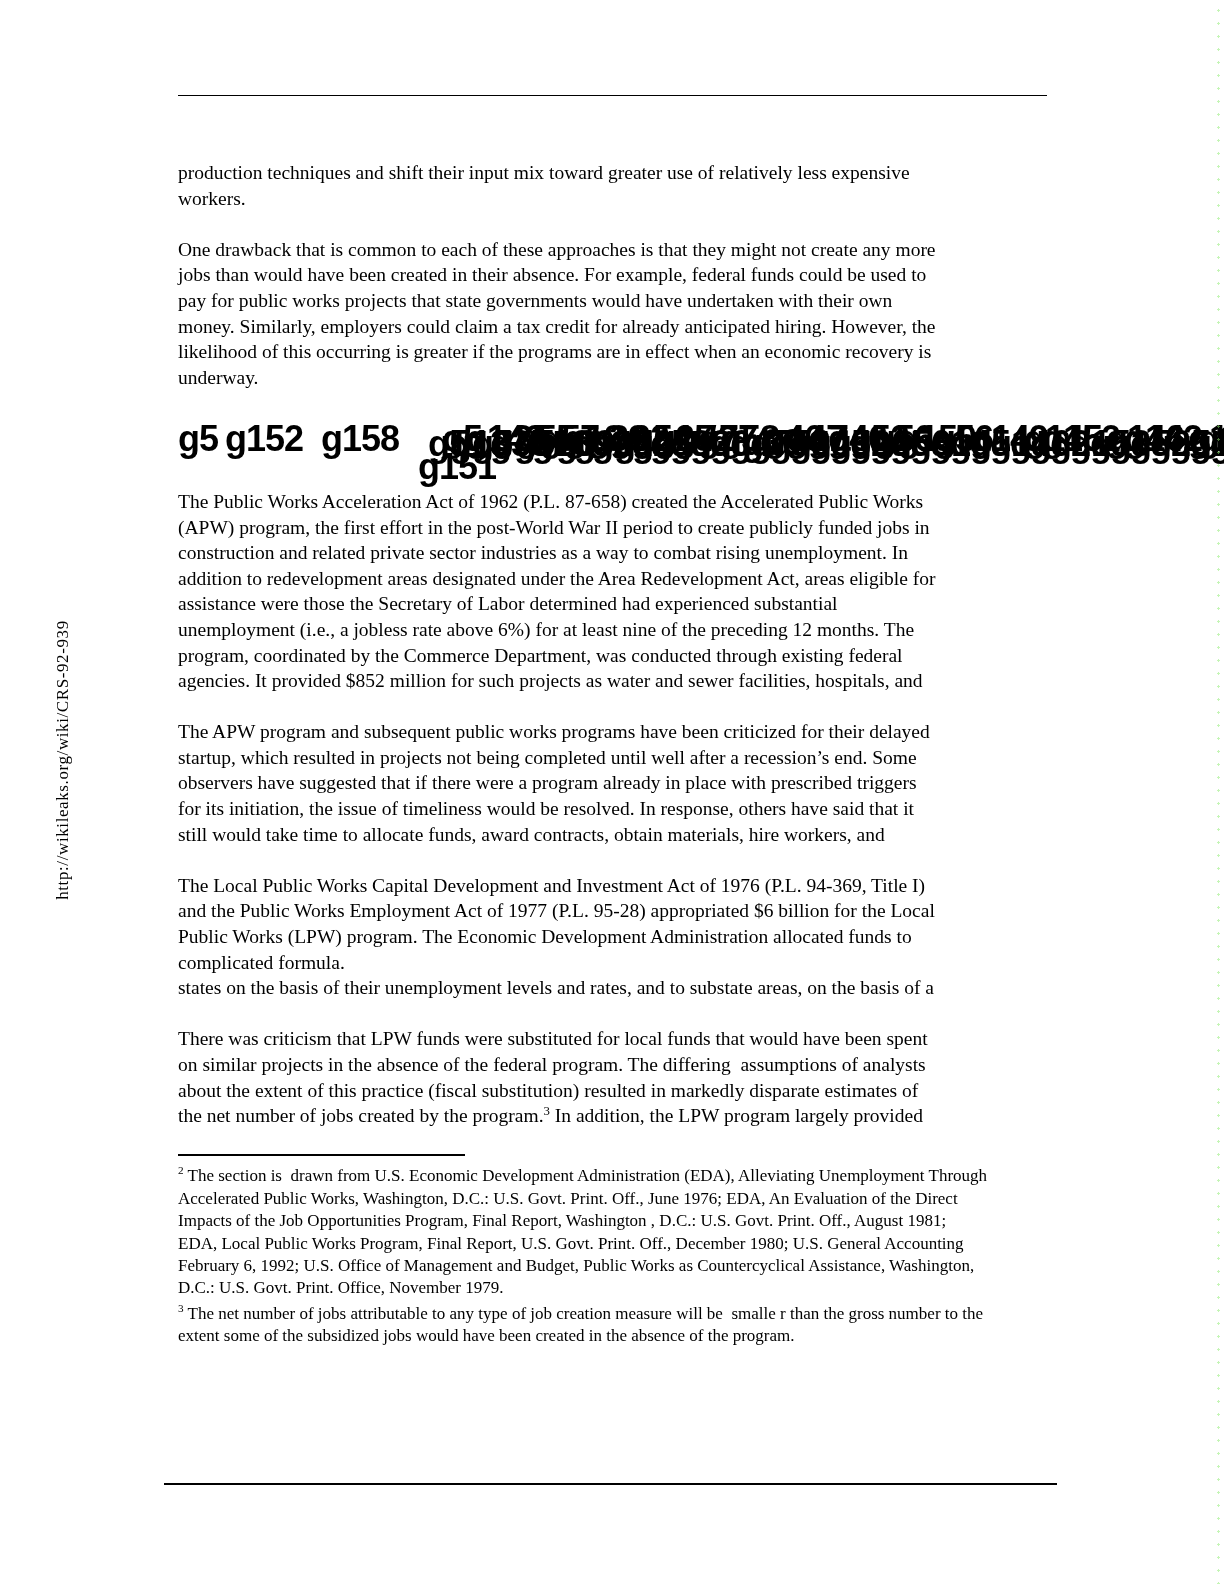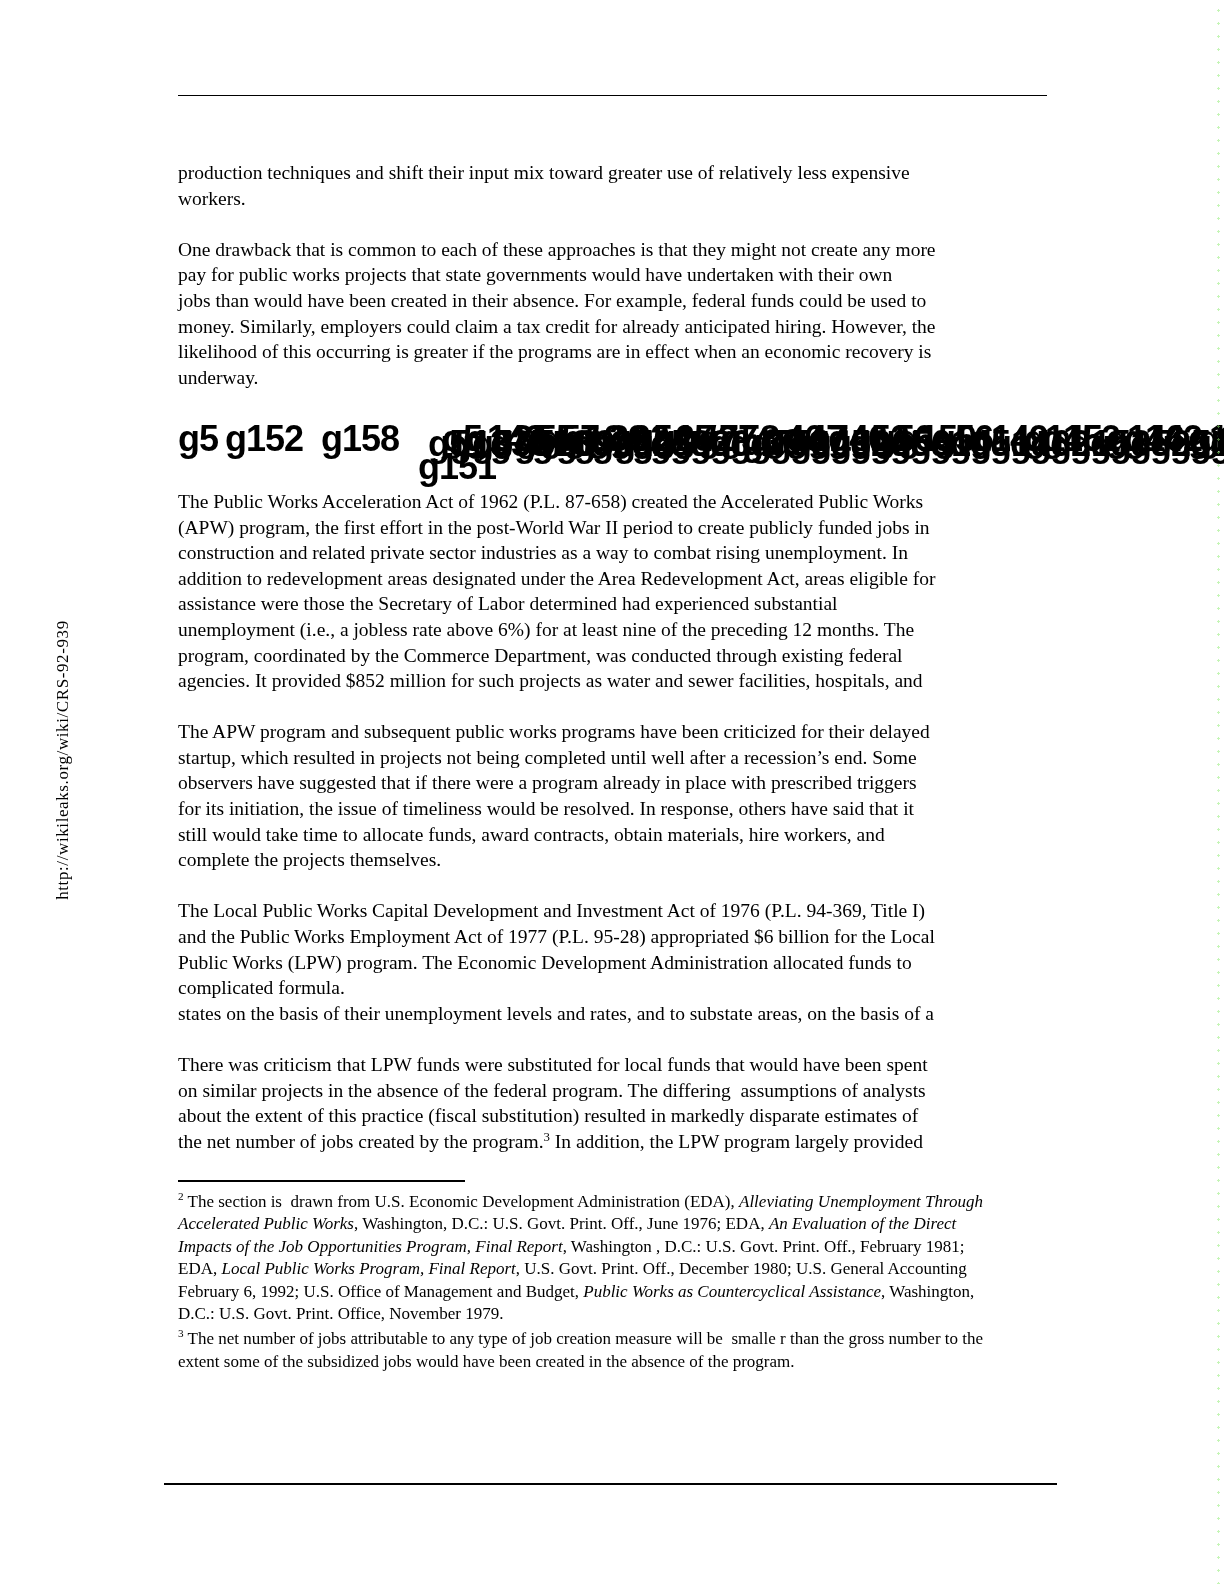--- a/index.html
+++ b/index.html
@@ -68,39 +68,39 @@
     width: 287px; height: 2px;
     background: #000;
   }
   .footnotes { margin-top: 9px; }
   .footnote {
     font-size: 17px;
     line-height: 22.4px;
   }
   .footnote + .footnote { margin-top: 3px; }
   sup { font-size: 66%; line-height: 0; }
-  .seg-i { font-style: italic; }
+  .seg-i { }
 </style>
 </head>
 <body>
 
 <div class="rule top-rule"></div>
 
 <div class="watermark">http://wikileaks.org/wiki/CRS-92-939</div>
 
 <div class="content">
   <div>
       <div class="para">
         <div class="line">production techniques and shift their input mix toward greater use of relatively less expensive</div>
         <div class="line">workers.</div>
       </div>
       <div class="para">
         <div class="line">One drawback that is common to each of these approaches is that they might not create any more</div>
+        <div class="line">jobs than would have been created in their absence. For example, federal funds could be used to</div>
         <div class="line">pay for public works projects that state governments would have undertaken with their own</div>
-        <div class="line">jobs than would have been created in their absence. For example, federal funds could be used to</div>
         <div class="line">money. Similarly, employers could claim a tax credit for already anticipated hiring. However, the</div>
         <div class="line">likelihood of this occurring is greater if the programs are in effect when an economic recovery is</div>
         <div class="line">underway.</div>
       </div>
       <div class="glyph-heading">
         <span class="tok" style="left: 0px; top: 0px;">g5</span>
         <span class="tok" style="left: 47px; top: 0px;">g152</span>
         <span class="tok" style="left: 143px; top: 0px;">g158</span>
         <span class="tok" style="left: 240px; top: 0px; margin-top: 28px;">g151</span>
         <span class="tok" style="left: 264px; top: 0px;">g5</span>
@@ -182,42 +182,41 @@
         <div class="line">unemployment (i.e., a jobless rate above 6%) for at least nine of the preceding 12 months. The</div>
         <div class="line">program, coordinated by the Commerce Department, was conducted through existing federal</div>
         <div class="line">agencies. It provided $852 million for such projects as water and sewer facilities, hospitals, and</div>
       </div>
       <div class="para">
         <div class="line">The APW program and subsequent public works programs have been criticized for their delayed</div>
         <div class="line">startup, which resulted in projects not being completed until well after a recession’s end. Some</div>
         <div class="line">observers have suggested that if there were a program already in place with prescribed triggers</div>
         <div class="line">for its initiation, the issue of timeliness would be resolved. In response, others have said that it</div>
         <div class="line">still would take time to allocate funds, award contracts, obtain materials, hire workers, and</div>
-        <div class="line">complete the projects themselves.</div>
       </div>
       <div class="para">
         <div class="line">The Local Public Works Capital Development and Investment Act of 1976 (P.L. 94-369, Title I)</div>
         <div class="line">and the Public Works Employment Act of 1977 (P.L. 95-28) appropriated $6 billion for the Local</div>
         <div class="line">Public Works (LPW) program. The Economic Development Administration allocated funds to</div>
         <div class="line">complicated formula.</div>
         <div class="line">states on the basis of their unemployment levels and rates, and to substate areas, on the basis of a</div>
       </div>
       <div class="para">
         <div class="line">There was criticism that LPW funds were substituted for local funds that would have been spent</div>
         <div class="line">on similar projects in the absence of the federal program. The differing  assumptions of analysts</div>
         <div class="line">about the extent of this practice (fiscal substitution) resulted in markedly disparate estimates of</div>
         <div class="line"><span>the net number of jobs created by the program.</span><sup>3</sup><span> In addition, the LPW program largely provided</span></div>
       </div>
     </div>
   <div class="fn-rule"></div>
   <div class="footnotes">
       <div class="footnote">
         <div class="line"><sup>2</sup> <span>The section is  drawn from U.S. Economic Development Administration (EDA), </span><span class="seg-i">Alleviating Unemployment Through</span></div>
         <div class="line"><span class="seg-i">Accelerated Public Works</span><span>, Washington, D.C.: U.S. Govt. Print. Off., June 1976; EDA, </span><span class="seg-i">An Evaluation of the Direct</span></div>
-        <div class="line"><span class="seg-i">Impacts of the Job Opportunities Program, Final Report</span><span>, Washington , D.C.: U.S. Govt. Print. Off., February 1981;</span></div>
+        <div class="line"><span class="seg-i">Impacts of the Job Opportunities Program, Final Report</span><span>, Washington , D.C.: U.S. Govt. Print. Off., August 1981;</span></div>
         <div class="line"><span>EDA, </span><span class="seg-i">Local Public Works Program, Final Report</span><span>, U.S. Govt. Print. Off., December 1980; U.S. General Accounting</span></div>
         <div class="line"><span>February 6, 1992; U.S. Office of Management and Budget, </span><span class="seg-i">Public Works as Countercyclical Assistance</span><span>, Washington,</span></div>
         <div class="line"><span>D.C.: U.S. Govt. Print. Office, November 1979.</span></div>
       </div>
       <div class="footnote">
         <div class="line"><sup>3</sup> <span>The net number of jobs attributable to any type of job creation measure will be  smalle r than the gross number to the</span></div>
         <div class="line"><span>extent some of the subsidized jobs would have been created in the absence of the program.</span></div>
       </div>
     </div>
 </div>

